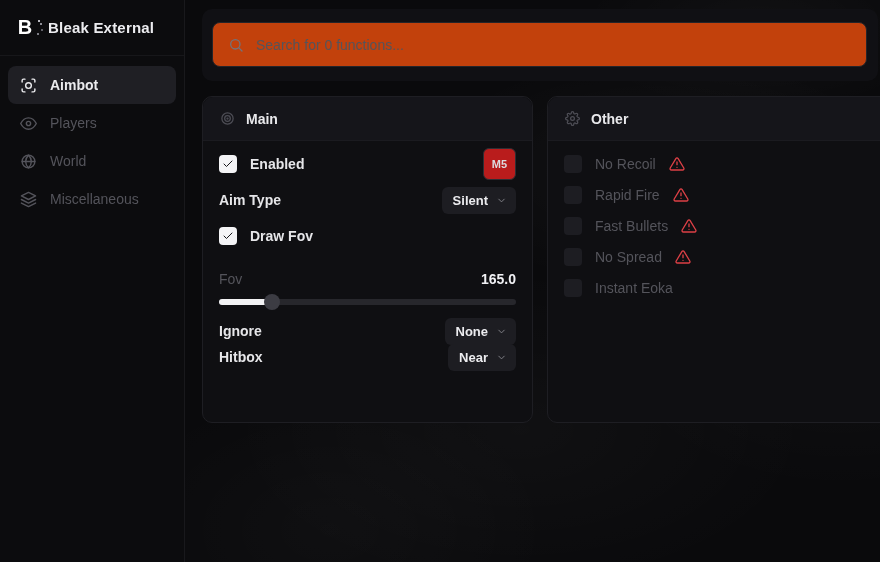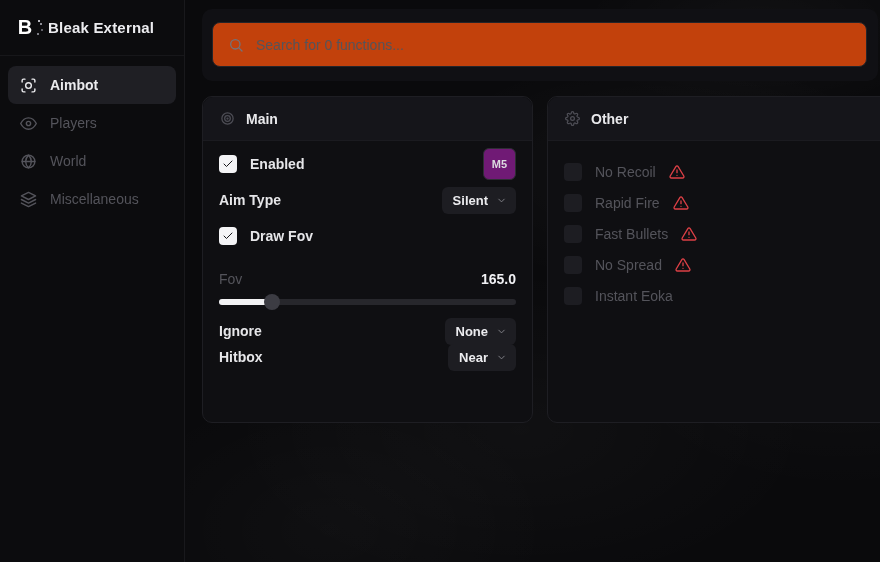--- a/index.html
+++ b/index.html
@@ -71,39 +71,39 @@
   .check-left { display:flex; align-items:center; gap:13px; }
   .checkbox { width:18px; height:18px; border-radius:4px; background:#1d1d22; flex:none;
     display:flex; align-items:center; justify-content:center; cursor:pointer; color:#17171b; }
   .checkbox svg { width:12px; height:12px; display:none; }
   .checkbox.checked { background:#f4f4f6; }
   .checkbox.checked svg { display:block; }
 
   .lbl { font-size:14px; font-weight:600; color:#e6e6e9; }
   .lbl-dim { font-size:14px; font-weight:500; color:#54545b; }
 
-  .kbd { height:26px; min-width:32px; padding:15px 8px; border-radius:6px; background:#701a75;
+  .kbd { height:26px; min-width:32px; padding:15px 8px; border-radius:6px; background:#b91c1c;
     border:1px solid #2e2e34; color:#dcdce0; font-size:11px; font-weight:700;
     display:flex; align-items:center; justify-content:center; cursor:pointer; }
 
   .dropdown { height:27px; padding:0 9px 0 11px; border-radius:6px; background:#1d1d22;
     display:flex; align-items:center; gap:8px; color:#ececef; font-size:13px; font-weight:600;
     cursor:pointer; }
   .dropdown .chev { width:11px; height:11px; color:#85858c; }
 
   .fov-value { font-size:14px; font-weight:700; color:#f1f1f4; }
 
   .slider-track { position:absolute; left:0; right:0; top:4px; height:6px; border-radius:3px;
     background:#27272c; cursor:pointer; }
   .slider-fill { position:absolute; left:0; top:0; height:6px; border-radius:3px; background:#f2f2f4; }
   .slider-handle { position:absolute; top:-5px; width:16px; height:16px; border-radius:50%;
     background:#3c3c43; transform:translateX(-50%); cursor:grab; }
 
   .other-body { padding-top:13px; }
-  .orow { display:flex; align-items:center; gap:13px; height:20px; margin-bottom:11px;margin-top:8px; }
+  .orow { display:flex; align-items:center; gap:13px; height:20px; margin-bottom:11px; }
   .orow .lbl-dim { font-weight:500; }
   .warn { width:16px; height:16px; color:#dd4046; margin-left:0; }
 </style>
 </head>
 <body>
 
 <div id="app">
   <div class="smoke"></div>
 
   <aside class="sidebar">

